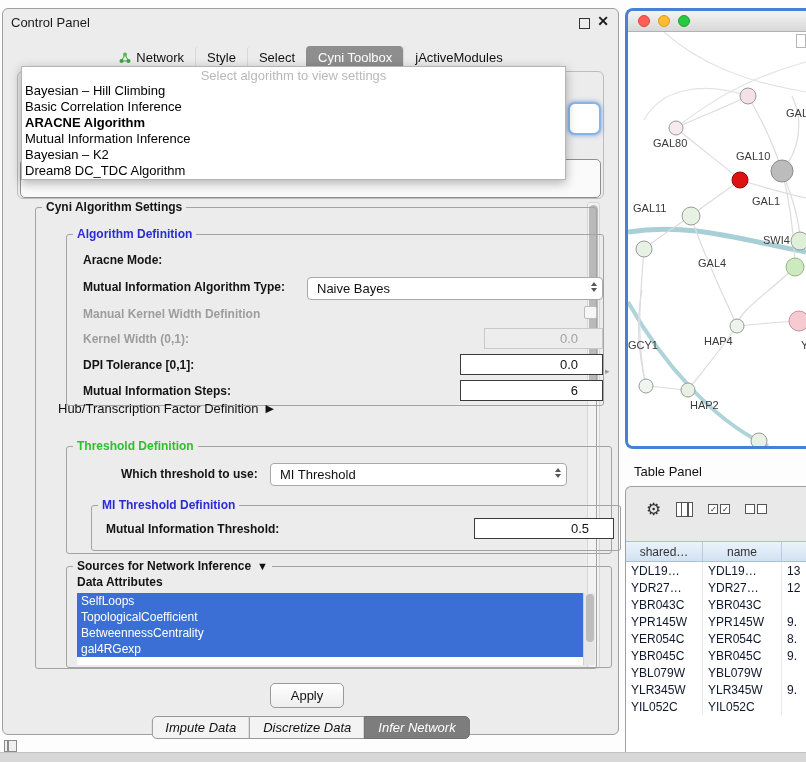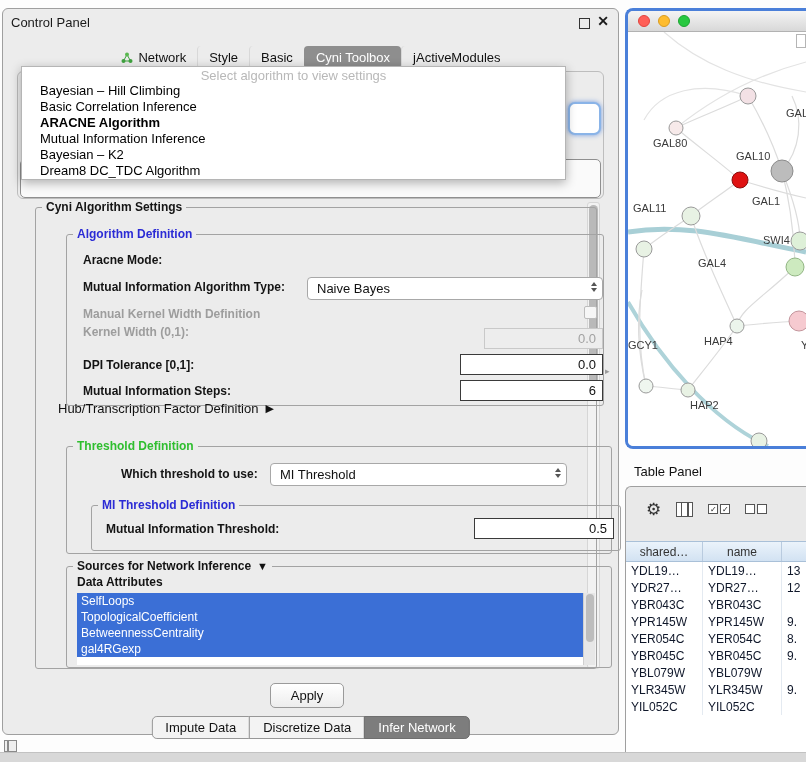--- a/index.html
+++ b/index.html
@@ -18,51 +18,51 @@
   .tab-ico{display:flex;}
 
   
   .bg-outline{position:absolute;left:14px;top:62px;width:585px;height:126px;border:1px solid #bdbdbd;border-radius:6px;background:#ececec;}
   .bg-combo{position:absolute;left:17px;top:150px;width:579px;height:37px;border:1px solid #8f8f8f;border-radius:5px;background:#fafafa;}
   .focus-box{position:absolute;left:565px;top:93px;width:33px;height:33px;border:2px solid #8ab4e8;border-radius:7px;background:#fff;box-shadow:0 0 5px rgba(74,127,217,.75);box-sizing:border-box;}
 
   
   .popup{position:absolute;left:18px;top:57px;width:545px;height:114px;background:#fff;border:1px solid #b5b5b5;box-shadow:0 3px 10px rgba(0,0,0,.3);z-index:10;box-sizing:border-box;overflow:hidden;}
   .popup-placeholder{color:#b8b8b8;text-align:center;font-size:13px;line-height:15px;margin-top:1px;}
-  .popup-item{font-size:13px;line-height:16px;padding-left:18px;color:#000;white-space:nowrap;}
+  .popup-item{font-size:13px;line-height:16px;padding-left:3px;color:#000;white-space:nowrap;}
   .popup-item.selected{font-weight:bold;}
 
   
   .scrollbar-v{position:absolute;left:584px;top:193px;width:13px;height:467px;background:#f2f2f2;border:1px solid #d6d6d6;border-radius:3px;box-sizing:border-box;}
   .scrollbar-v .thumb{position:absolute;left:1px;top:2px;width:9px;height:195px;background:#b9b9b9;border-radius:5px;}
 
   
   .groupbox{position:absolute;border:1px solid #a3a3a3;border-radius:3px;box-sizing:border-box;margin-left:16px;}
   .gtitle{position:absolute;top:-8px;left:6px;background:#ececec;padding:0 4px;font-size:12px;font-weight:bold;white-space:nowrap;display:flex;gap:6px;align-items:center;}
   .t-blue{color:var(--blue_title);}
   .t-green{color:var(--green_title);}
   .t-black{color:#141414;}
   .lbl{position:absolute;font-size:12px;font-weight:bold;color:#141414;white-space:nowrap;}
   .lbl.dis{color:#9d9d9d;}
   .combo{position:absolute;height:23px;background:#fff;border:1px solid #a8a8a8;border-radius:4px;display:flex;align-items:center;padding:0 24px 0 9px;font-size:13px;color:#111;box-sizing:border-box;}
   .stepper{position:absolute;right:5px;top:4px;display:flex;flex-direction:column;gap:2px;}
   .tri-up{display:block;width:0;height:0;border-left:3.5px solid transparent;border-right:3.5px solid transparent;border-bottom:4.5px solid #555;}
   .tri-down{display:block;width:0;height:0;border-left:3.5px solid transparent;border-right:3.5px solid transparent;border-top:4.5px solid #555;}
-  .field{position:absolute;height:21px;background:#fff;border:1px solid #3a3a3a;display:flex;align-items:center;justify-content:flex-end;padding:0 6px;font-size:13px;color:#111;box-sizing:border-box;}
+  .field{position:absolute;height:21px;background:#fff;border:1px solid #3a3a3a;display:flex;align-items:center;justify-content:flex-end;padding:0 24px;font-size:13px;color:#111;box-sizing:border-box;}
   .field.dis{background:#ededed;border-color:#c9c9c9;color:#a2a2a2;}
   .checkbox{position:absolute;width:13px;height:13px;border:1px solid #bcbcbc;border-radius:2px;background:#f6f6f6;box-sizing:border-box;}
   .hub-row{position:absolute;left:22px;top:193px;display:flex;align-items:center;gap:7px;font-size:13px;color:#111;}
   .arrow{font-size:11px;color:#111;}
   .attr-label{position:absolute;font-size:12px;font-weight:bold;color:#141414;}
   .attr-list{position:absolute;background:#fff;overflow:hidden;}
   .attr-row{height:16px;line-height:16px;background:var(--selection);color:#fff;font-size:12px;padding-left:4px;width:calc(100% - 12px);box-sizing:border-box;white-space:nowrap;}
   .attr-scroll{position:absolute;right:0;top:0;bottom:0;width:12px;background:#e7e7e7;border-left:1px solid #d0d0d0;box-sizing:border-box;}
   .attr-scroll .thumb{position:absolute;left:1.5px;top:1px;width:8px;height:48px;background:#bdbdbd;border-radius:4px;}
   .apply{position:absolute;left:267px;top:674px;width:72px;height:23px;background:linear-gradient(#ffffff,#ededed);border:1px solid #9a9a9a;border-radius:5px;font-size:13px;color:#111;display:flex;align-items:center;justify-content:center;font-family:inherit;}
-  .segbar{position:absolute;left:50%;top:707px;transform:translateX(-50%);display:flex;}
+  .segbar{position:absolute;left:50%;top:707px;transform:translateX(-50%);display:flex;font-style:italic;}
   .seg{font-size:13px;color:#111;background:#f3f3f3;border:1px solid #979797;padding:3px 13px;margin-left:-1px;white-space:nowrap;}
   .seg:first-child{border-radius:5px 0 0 5px;margin-left:0;}
   .seg:last-child{border-radius:0 5px 5px 0;}
   .seg.selected{background:var(--selected_bottom_tab);color:#fff;border-color:#6f6f6f;}
   .sash{position:absolute;left:605px;top:366px;font-size:9px;color:#999;}
 
   
   #net-window{position:absolute;left:625px;top:8px;width:181px;height:441px;border:3px solid var(--focus_ring);border-right:none;border-radius:8px 0 0 8px;background:#e4e4e4;box-sizing:border-box;overflow:hidden;}
   .net-titlebar{height:21px;background:linear-gradient(#f4f4f4,#d8d8d8);border-bottom:1px solid #b2b2b2;display:flex;align-items:center;gap:8px;padding-left:10px;box-sizing:border-box;}
   .light{width:12px;height:12px;border-radius:50%;box-sizing:border-box;}
@@ -116,21 +116,21 @@
               <circle cx="6" cy="2.5" r="2" fill="#59b84f"></circle>
               <circle cx="9.5" cy="9" r="2" fill="#3fa23f"></circle>
             </svg>
           </span>
           <span>Network</span>
         </div>
         <div class="tab">
           <span>Style</span>
         </div>
         <div class="tab">
-          <span>Basic</span>
+          <span>Select</span>
         </div>
         <div class="tab selected">
           <span>Cyni Toolbox</span>
         </div>
         <div class="tab">
           <span>jActiveModules</span>
         </div>
       </div>
 
     <div class="bg-outline"></div>
@@ -166,21 +166,21 @@
           <span>Naive Bayes</span>
           <span class="stepper">
               <i class="tri-up"></i>
               <i class="tri-down"></i>
             </span>
         </div>
 
         <span class="lbl dis" style="left:16px;top:72px;">Manual Kernel Width Definition</span>
         <span class="checkbox" style="left:517px;top:71px;"></span>
 
-        <span class="lbl dis" style="left:16px;top:90px;text-align:center;">Kernel Width (0,1):</span>
+        <span class="lbl dis" style="left:16px;top:97px;text-align:center;">Kernel Width (0,1):</span>
         <div class="field dis" style="left:417px;top:93px;width:119px;">
           <span>0.0</span>
         </div>
 
         <span class="lbl" style="left:16px;top:123px;">DPI Tolerance [0,1]:</span>
         <div class="field" style="left:393px;top:119px;width:143px;">
           <span>0.0</span>
         </div>
 
         <span class="lbl" style="left:16px;top:149px;">Mutual Information Steps:</span>

